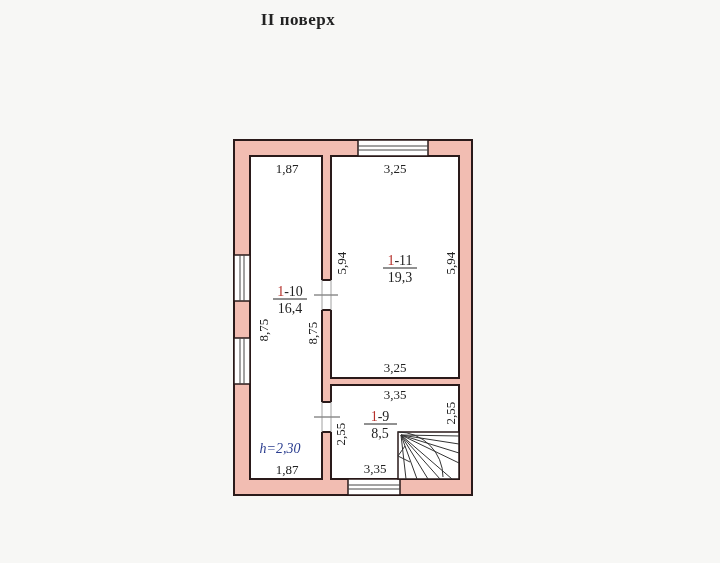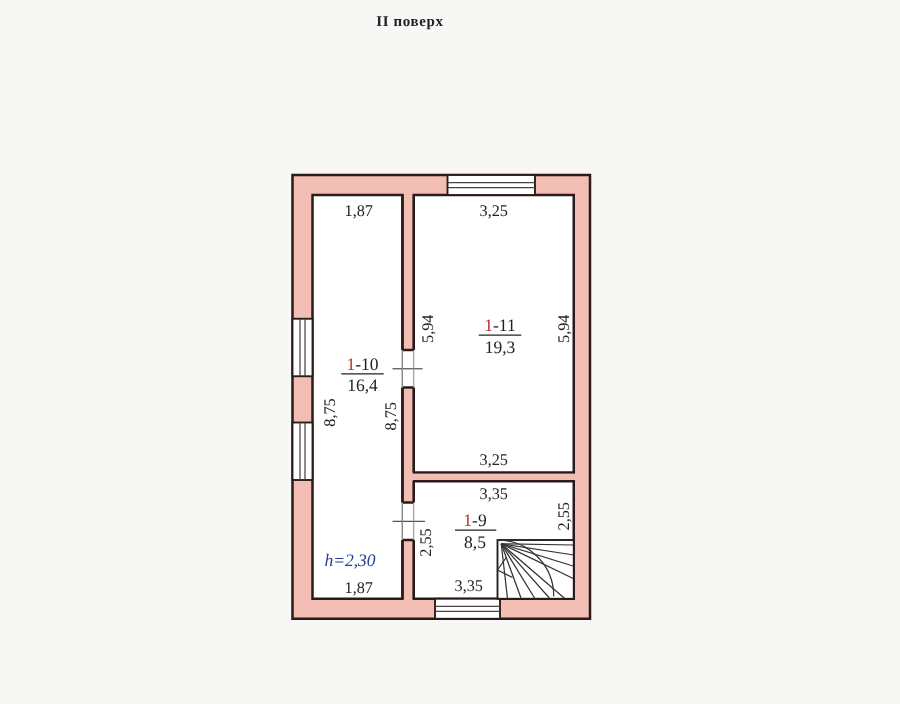--- a/index.html
+++ b/index.html
@@ -4,23 +4,22 @@
   <style>
     html, body { margin: 0; padding: 0; }
     body {
       width: 720px; height: 563px; overflow: hidden;
       background: #f7f7f5;
       font-family: "Liberation Serif", "DejaVu Serif", serif;
       position: relative;
     }
     .title {
       position: absolute; left: 0; width: 596px; top: 10px;
-      text-align: center; font-weight: bold; font-size: 12px; color: #222;
+      text-align: center; font-weight: bold; font-size: 17px; color: #222;
       letter-spacing: 0.5px;
-      padding-left: 30px;
     }
     svg { position: absolute; left: 0; top: 0; }
     .dim { font-family: "Liberation Serif", "DejaVu Serif", serif; font-size: 13px; fill: #222; }
     .lbl { font-family: "Liberation Serif", "DejaVu Serif", serif; font-size: 14px; fill: #222; }
     .lbl-red { fill: #b5302a; }
     .h { font-family: "Liberation Serif", "DejaVu Serif", serif; font-size: 14px; font-style: italic; fill: #2a3d8f; }
   </style>
 </head>
 <body>
 

